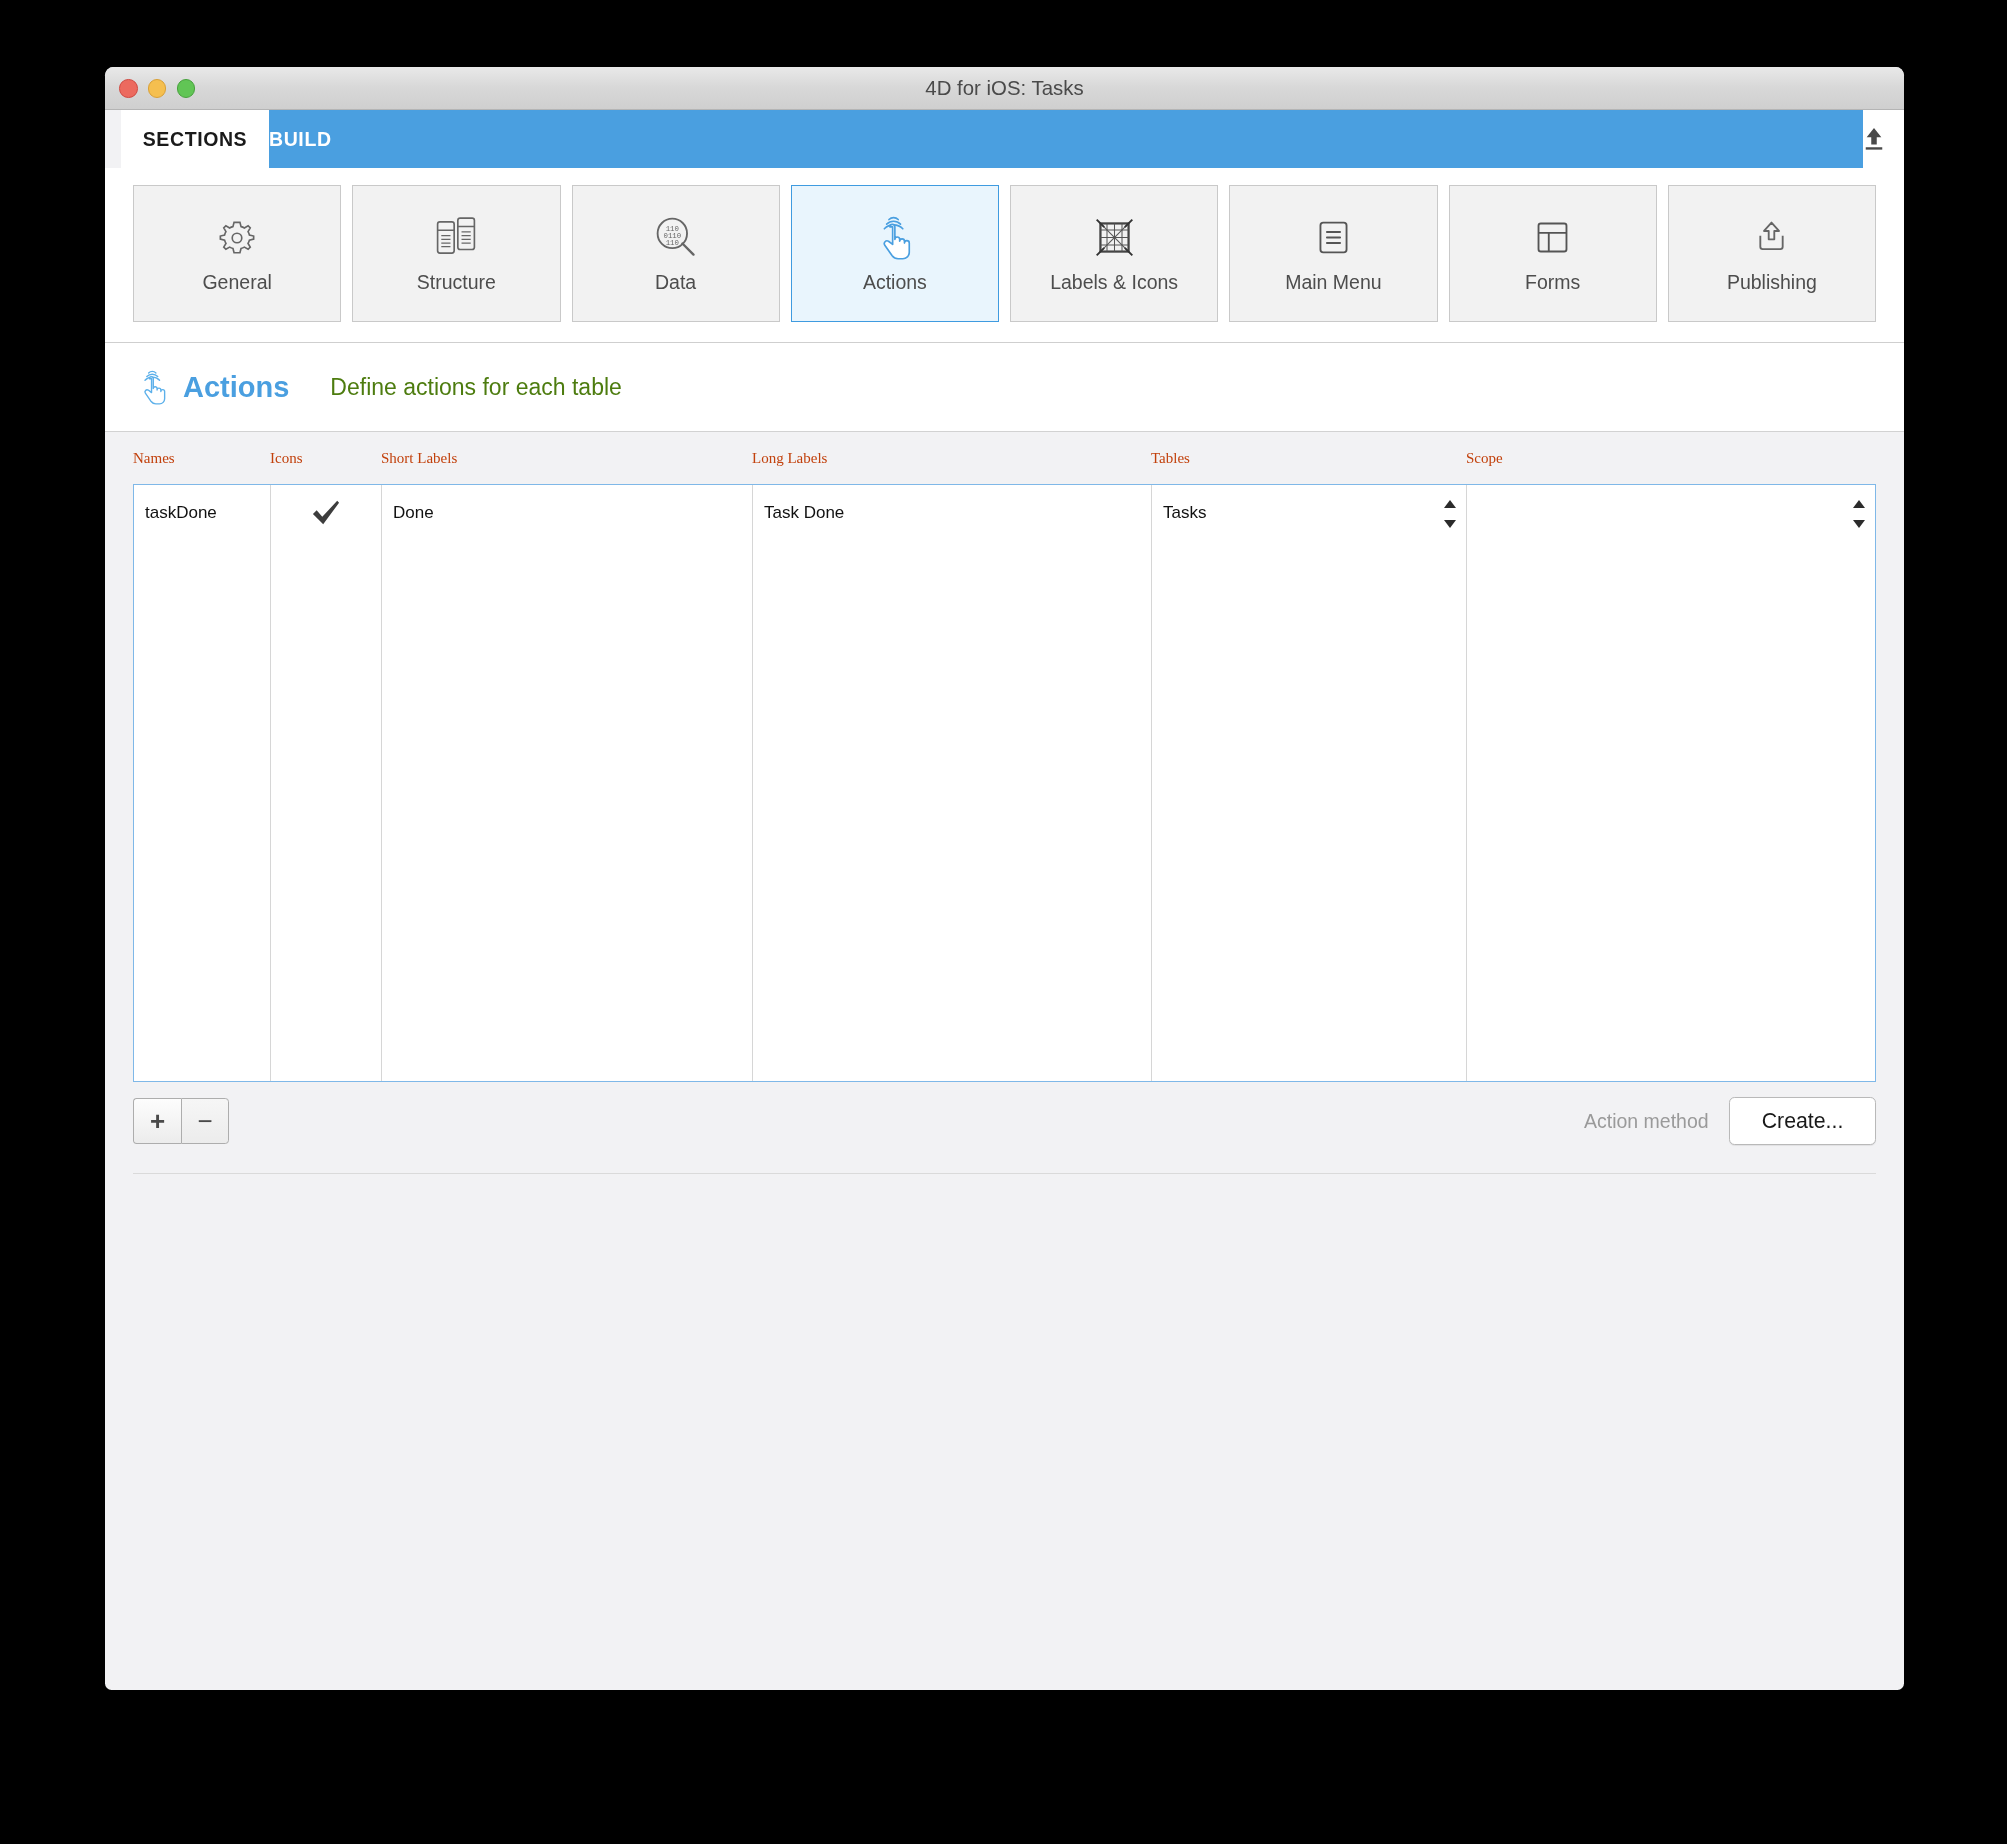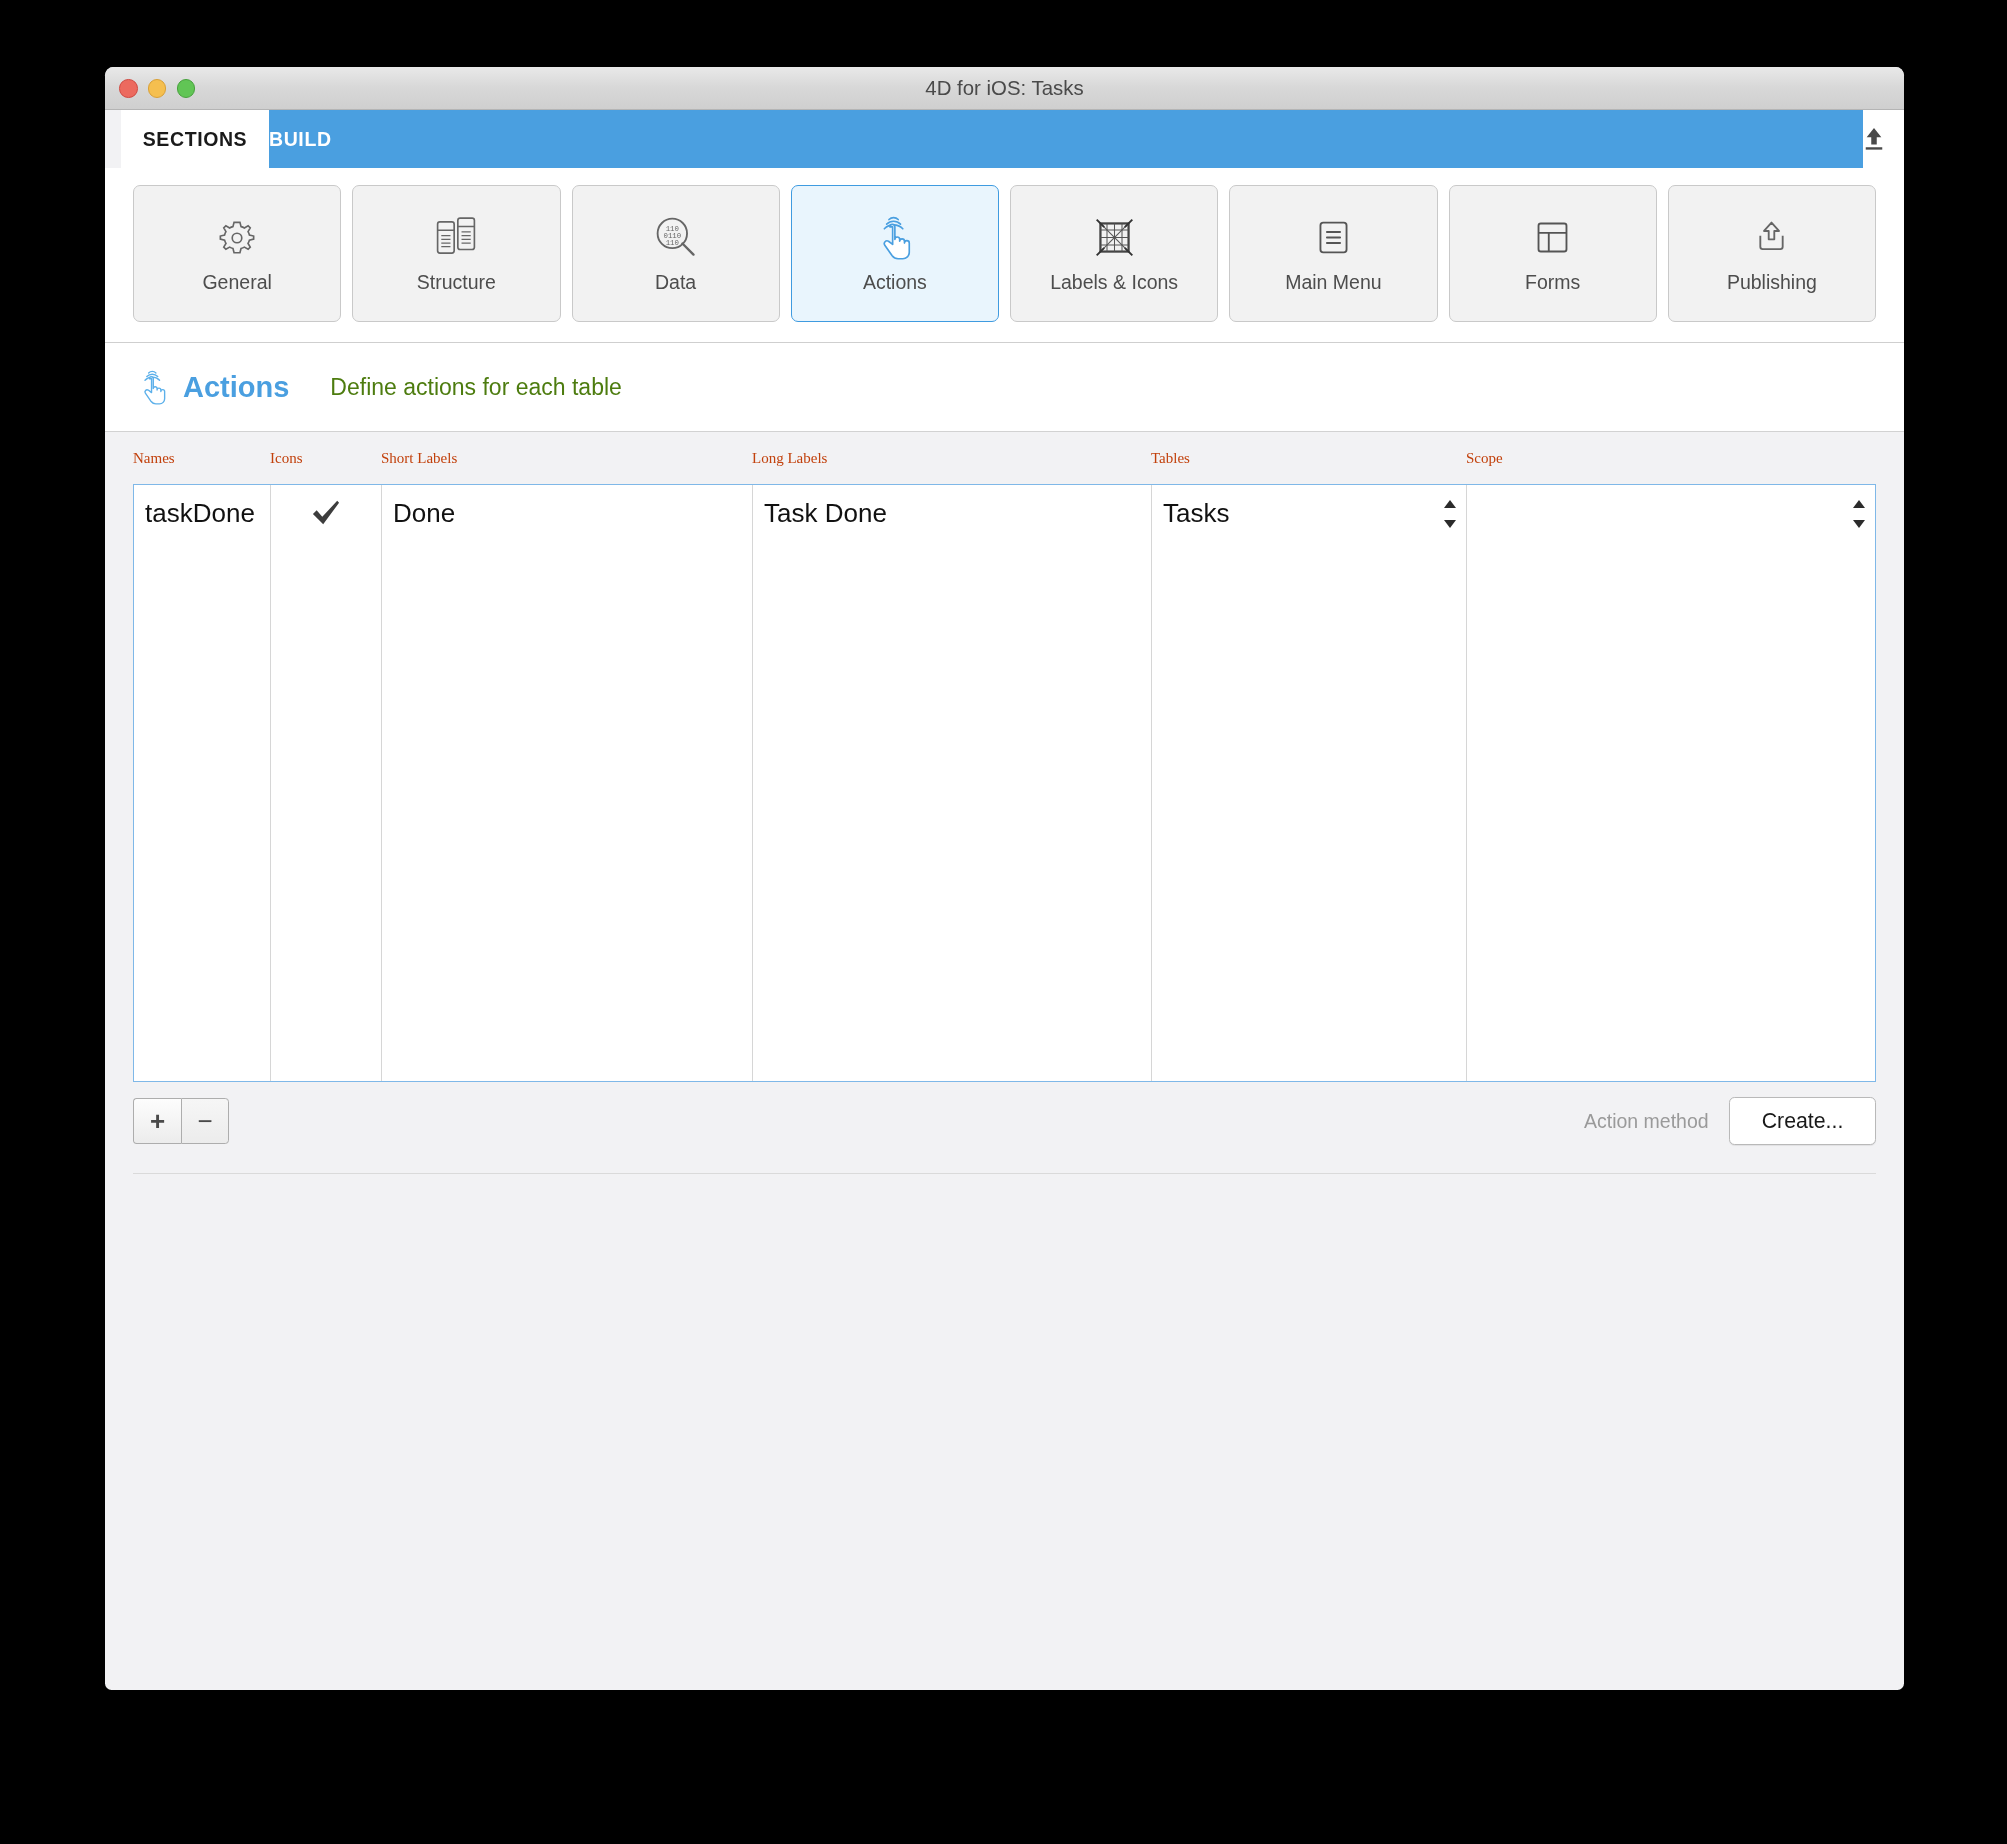--- a/index.html
+++ b/index.html
@@ -71,21 +71,21 @@
     padding: 16.7px 28px 20.4px 28px;
     display: flex;
     gap: 11px;
     border-bottom: 0.9px solid #cfcfcf;
   }
   .secbtn {
     flex: 1;
     height: 137px;
     background: #f2f2f2;
     border: 0.9px solid #c9c9c9;
-    border-radius: 7px;
+    border-radius: 0;
     display: flex;
     flex-direction: column;
     align-items: center;
     justify-content: center;
     gap: 7.4px;
     cursor: default;
   }
   .secbtn.active {
     background: #e9f5fd;
     border: 1.9px solid #3f9be0;
@@ -122,21 +122,21 @@
     border: 0.9px solid #7fb8e8;
     background: #ffffff;
     height: 598px;
     display: flex;
     position: relative;
   }
   .tcol { position: relative; height: 100%; border-right: 0.9px solid #d6d6d6; }
   .tcol:last-child { border-right: none; }
   .tcell {
     padding: 13px 11px 0 11px;
-    font-size: 26px;
+    font-size: 17px;
     color: #111;
     display: flex;
     align-items: center;
     height: 43px;
   }
   .tcell.center { justify-content: center; padding-left: 0; padding-right: 0; }
   .stepper {
     position: absolute; right: 9.3px; top: 15px;
     width: 13px; height: 28px;
     display: flex; flex-direction: column; justify-content: space-between;

